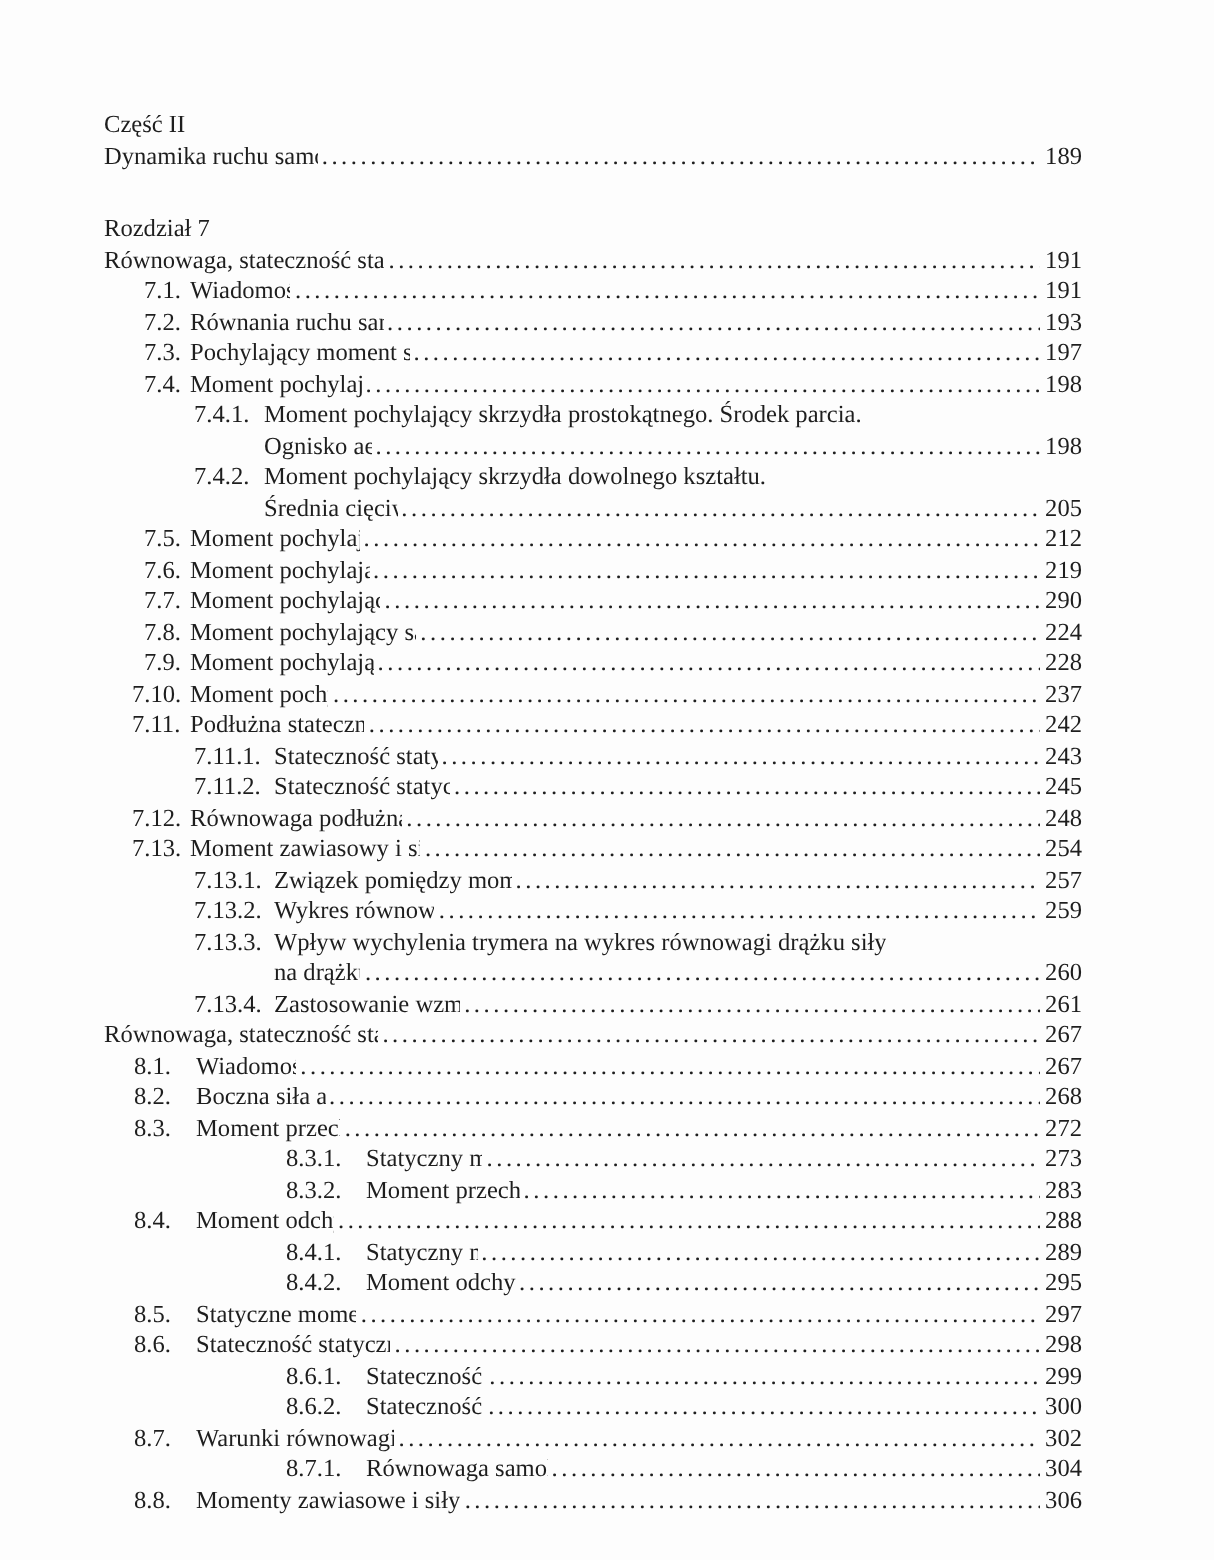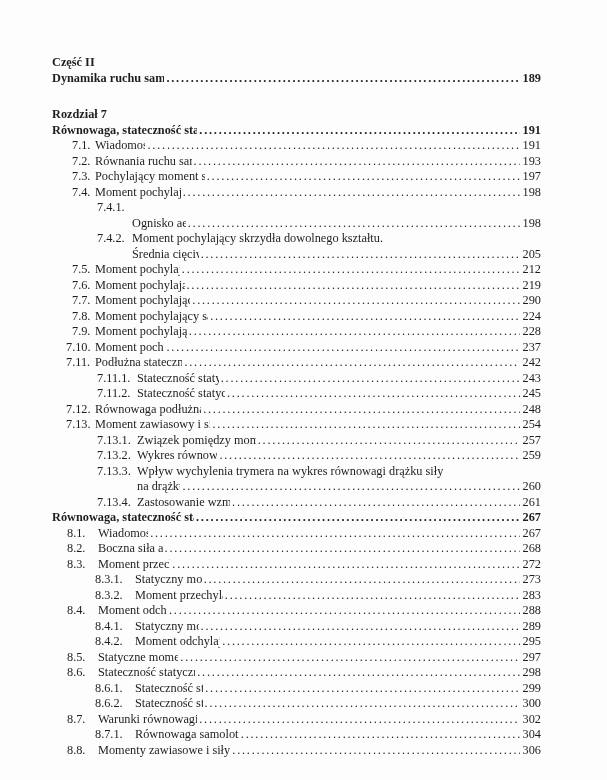--- a/index.html
+++ b/index.html
@@ -7,41 +7,41 @@
     width: 607px; height: 780px; overflow: hidden;
     background: #fdfdfd;
     font-family: "Liberation Serif", "DejaVu Serif", serif;
     color: #1e1e1e;
     position: relative;
   }
   .page {
     position: absolute; left: 52px; top: 55px; width: 489px;
     font-size: 12.3px; line-height: 15.5px;
   }
-  .heading { font-weight: bold; }
+  .heading { font-weight: normal; }
   .gap { margin-top: 21px; }
   .row { display: flex; align-items: baseline; white-space: nowrap; }
   .num { flex: 0 0 auto; }
   .title { flex: 0 1 auto; overflow: hidden; }
   .dots {
     flex: 1 1 auto; overflow: hidden; white-space: nowrap;
     letter-spacing: 1.6px; margin: 0 3px 0 2px; min-width: 10px;
   }
   .dots::before {
     content: ". . . . . . . . . . . . . . . . . . . . . . . . . . . . . . . . . . . . . . . . . . . . . . . . . . . . . . . . . . . . . . . . . . . . . . . . . . . . . . . . . . . . . . . . . . . . . . . . . . . . . . . . . . . . . . . . . . . . . . . . . . . . . . . . . . . . . . . . . . . . . . . . . . . . . . . . . . . . . . . .";
     letter-spacing: 0px;
     word-spacing: -1.3px;
   }
   .pg { flex: 0 0 auto; text-align: right; }
   .c7.l1 { padding-left: 20px; } .c7.l1 .num { width: 23px; }
   .c7.l2 { padding-left: 45px; } .c7.l2 .num { width: 35px; }
   .c7.l2.wide { padding-left: 45px; } .c7.l2.wide .num { width: 40px; }
   .c7.l1.two { padding-left: 14px; justify-content: space-between; } .c7.l1.two .num { width: 29px; }
   .c8.l1 { padding-left: 15px; } .c8.l1 .num { width: 31px; }
-  .c8.l2 { padding-left: 43px; } .c8.l2 .num { width: 40px; }
+  .c8.l2 { padding-left: 43px; } .c8.l2 .num { width: 40px; margin-left: 48px; }
 </style>
 </head>
 <body>
 
 <div class="page">
   <div class="heading">Część II</div>
   <div class="row heading">
     <span class="title">Dynamika ruchu samolotu jako bryły sztywnej</span>
     <span class="dots"></span>
     <span class="pg">189</span>
@@ -72,20 +72,21 @@
         <span class="pg">197</span>
       </div>
       <div class="row c7 l1">
         <span class="num">7.4.</span>
         <span class="title">Moment pochylający skrzydła samolotu</span>
         <span class="dots"></span>
         <span class="pg">198</span>
       </div>
       <div class="row c7 l2">
         <span class="num">7.4.1.</span>
+        <span class="title">Moment pochylający skrzydła prostokątnego. Środek parcia.</span>
       </div>
       <div class="row c7 l2">
         <span class="num"></span>
         <span class="title">Ognisko aerodynamiczne</span>
         <span class="dots"></span>
         <span class="pg">198</span>
       </div>
       <div class="row c7 l2">
         <span class="num">7.4.2.</span>
         <span class="title">Moment pochylający skrzydła dowolnego kształtu.</span>

